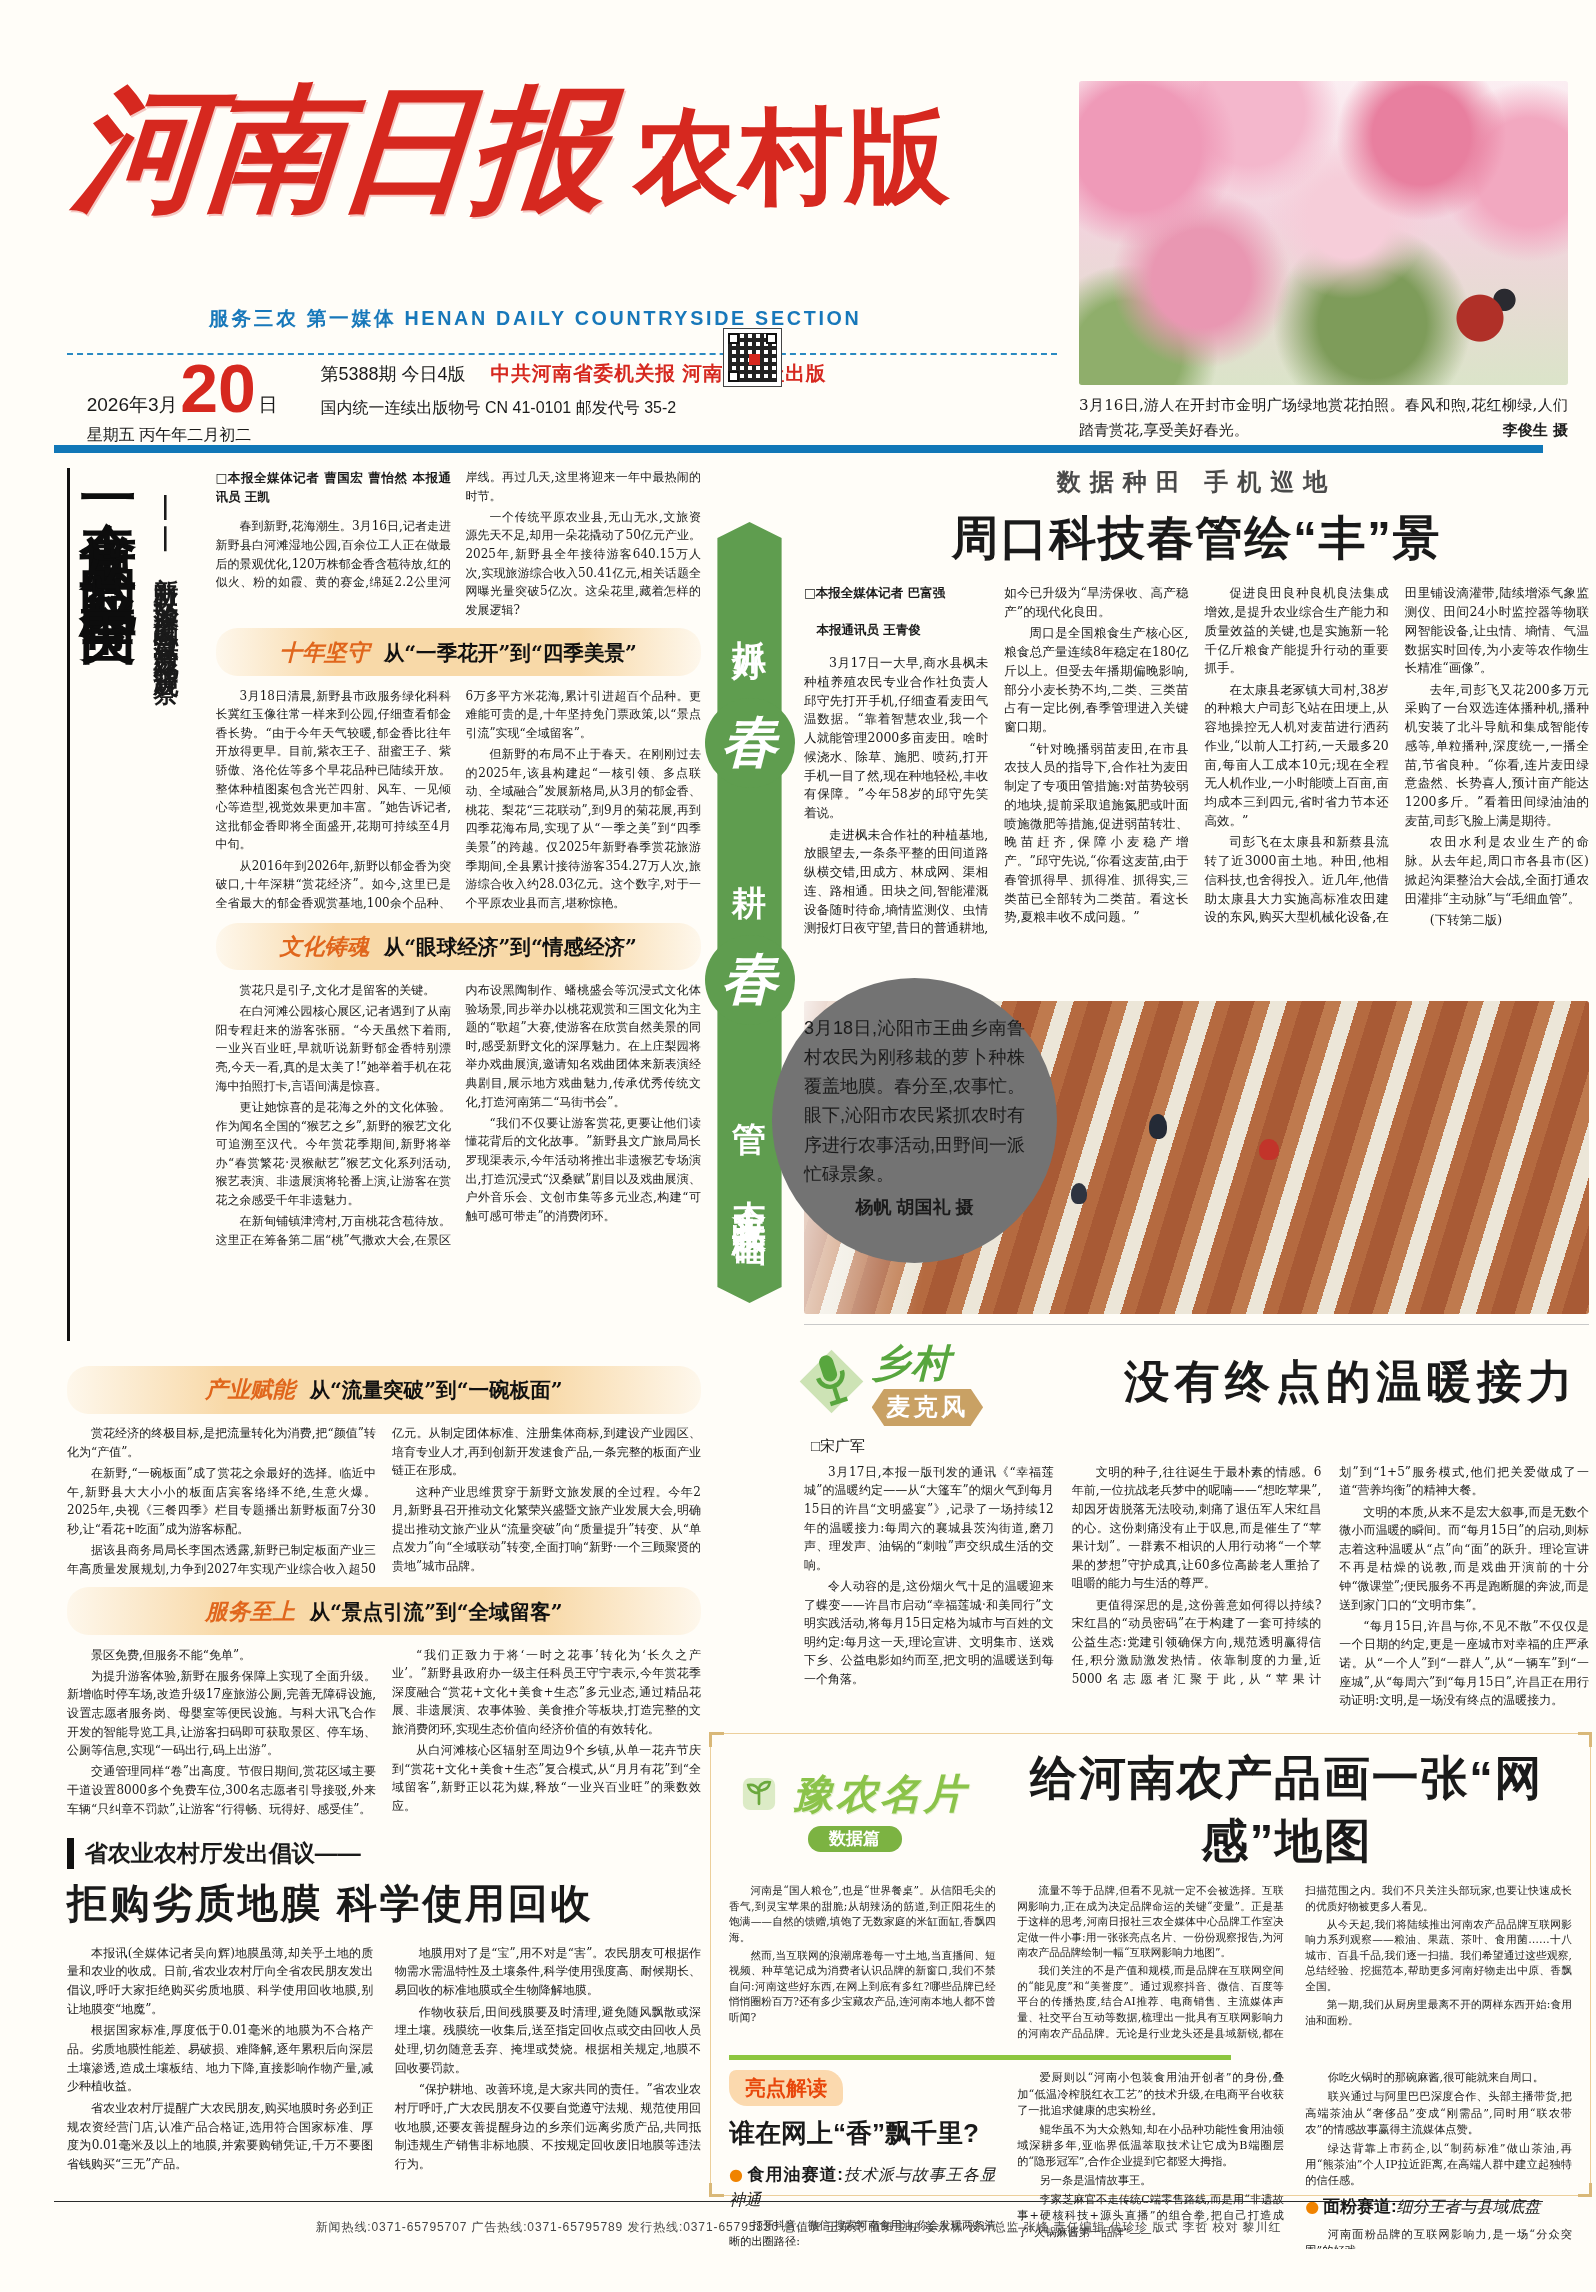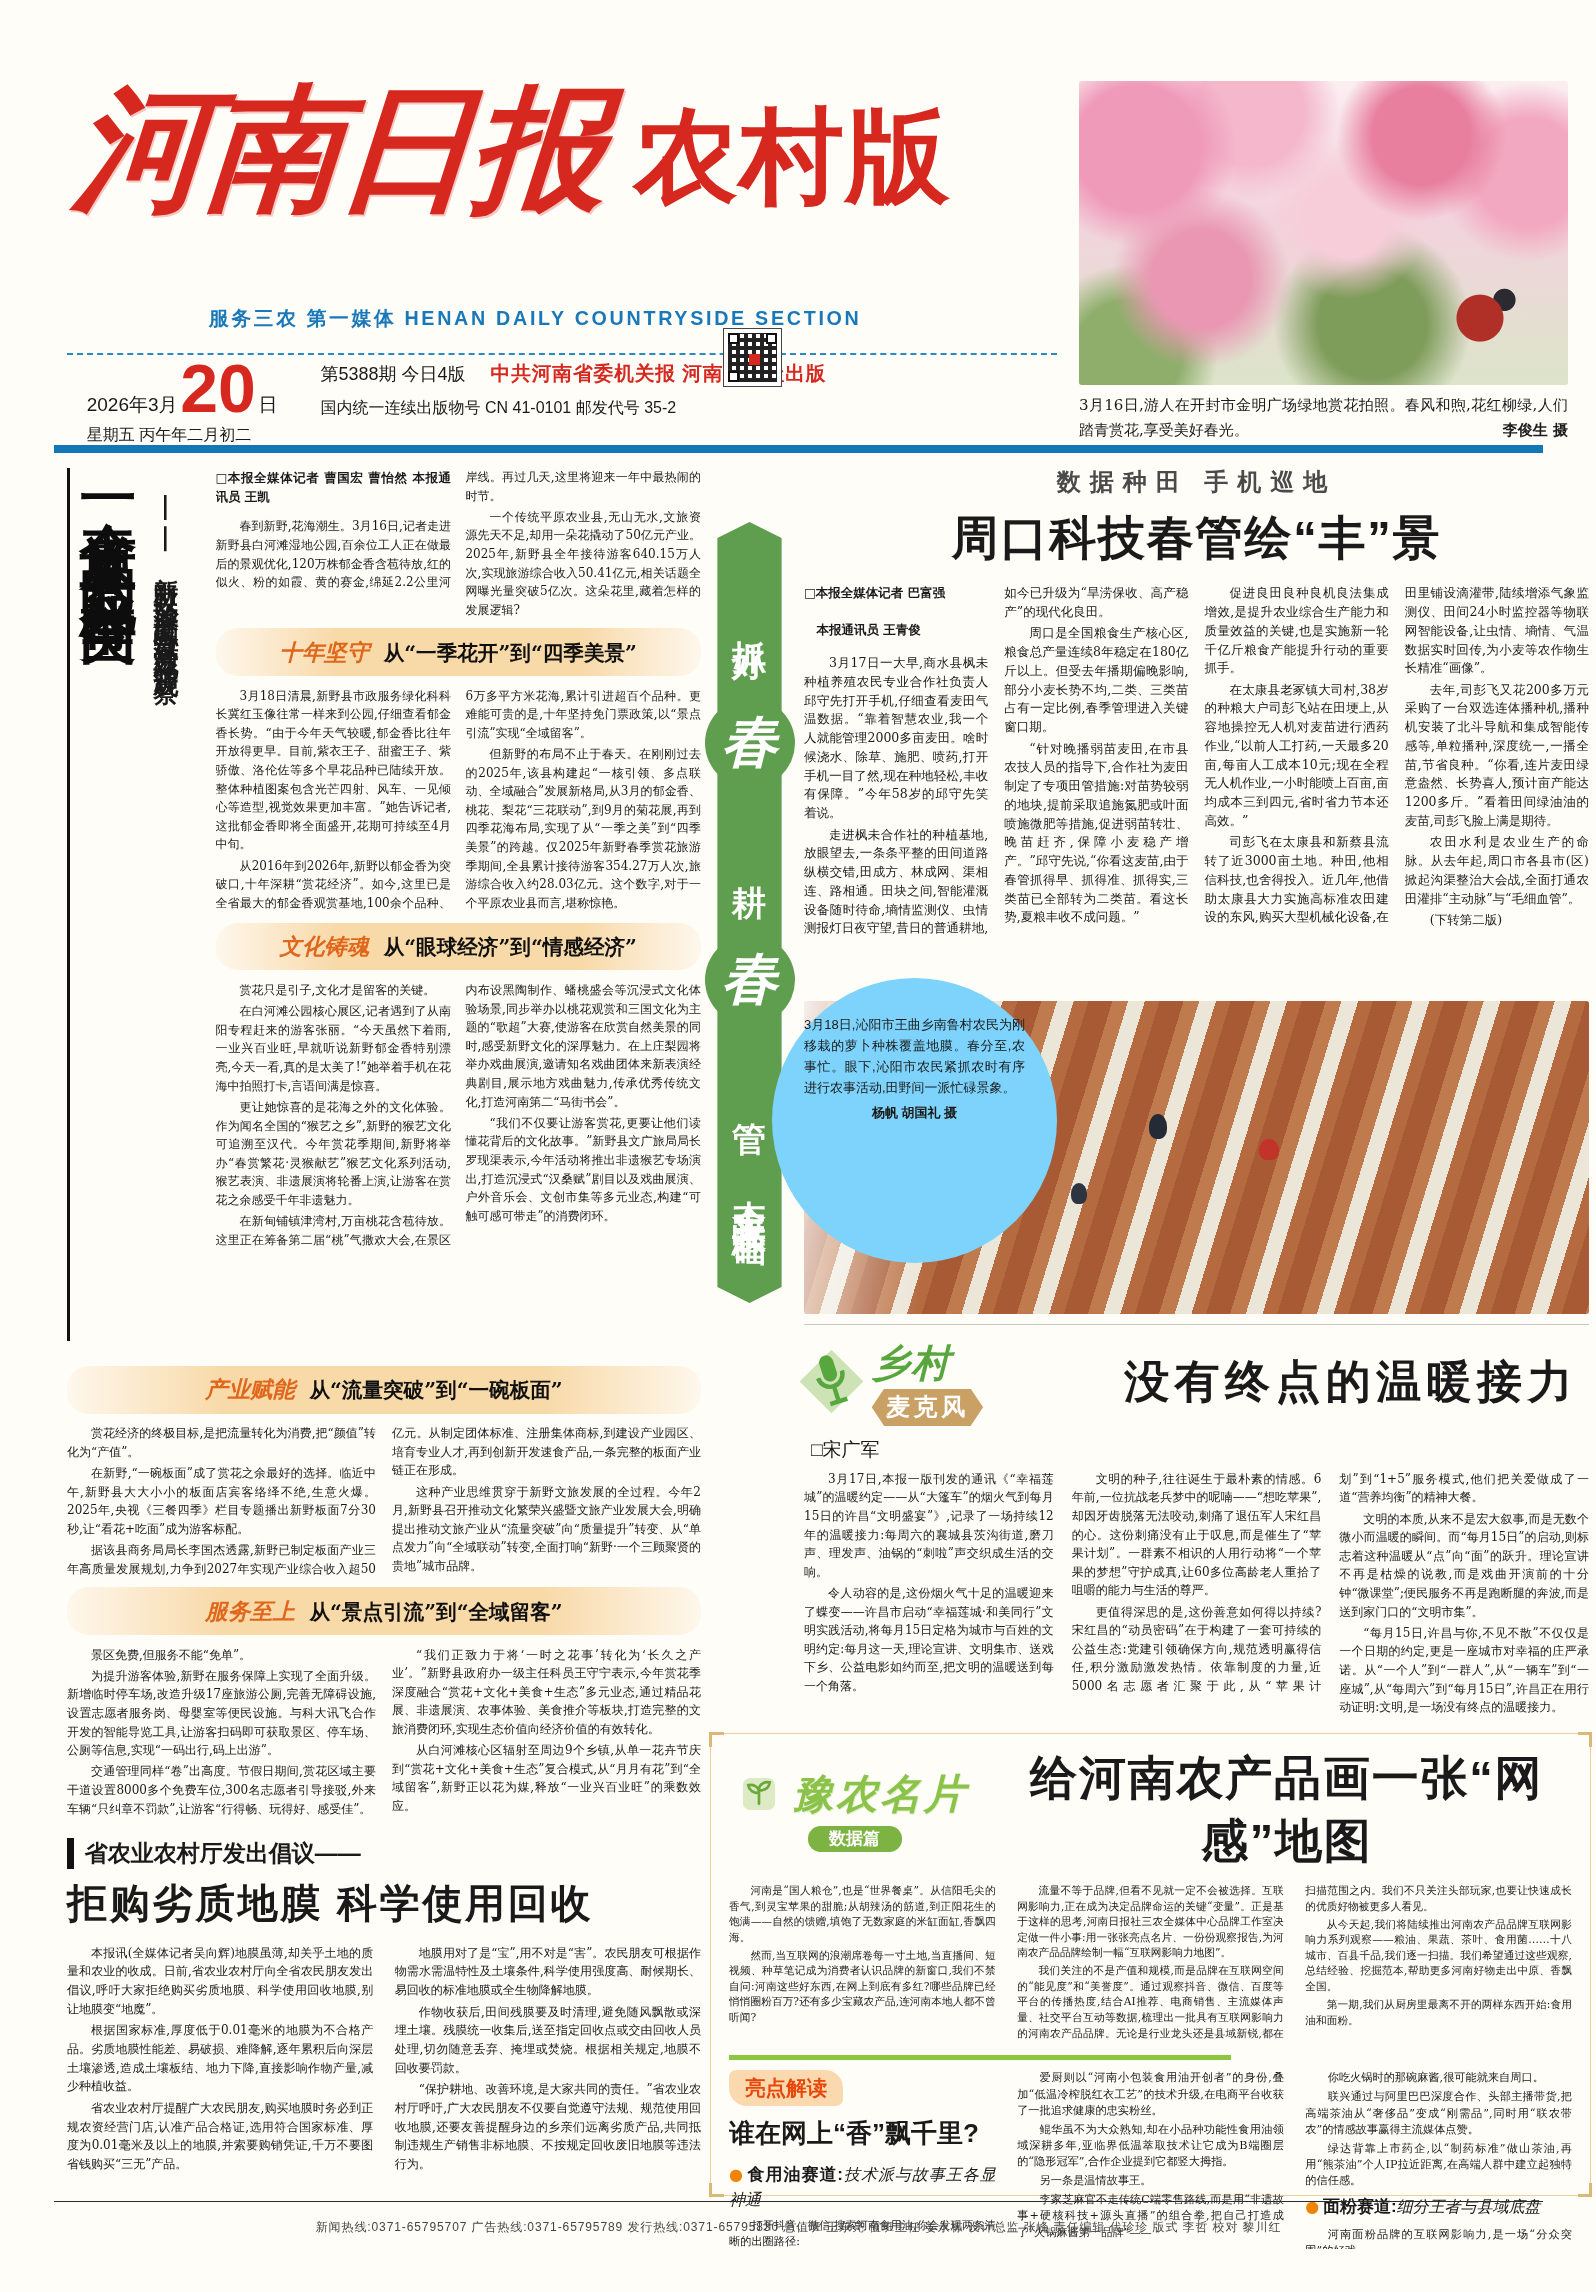--- a/index.html
+++ b/index.html
@@ -98,35 +98,35 @@
   
   .field-photo { position:absolute; left:804px; top:1001px; width:785px; height:313px; border-radius:2.7px; overflow:hidden;
       background:
         linear-gradient(100deg, rgba(255,255,255,.9), rgba(255,255,255,0) 20%),
         repeating-linear-gradient(107deg, #a85a35 0 23px, #bf7a4e 23px 38px, #ece6d8 38px 54px, #b56a40 54px 68px); }
   .farmer { position:absolute; border-radius:50% 50% 40% 40%; }
   .farmer.f1 { left:44%; top:36%; width:18px; height:25px; background:#242a36; }
   .farmer.f2 { left:58%; top:44%; width:19.7px; height:21.5px; background:#c2342a; }
   .farmer.f3 { left:34%; top:58%; width:16px; height:21.5px; background:#2e3440; }
   .photo-bubble { position:absolute; left:772px; top:978px; width:285px; height:285px; border-radius:50%;
-      background:#7dd3fc; padding:36px 32px; z-index:5; font-size:13px; line-height:1.62; text-align:justify; }
+      background:#737373; padding:36px 32px; z-index:5; font-size:18px; line-height:1.62; text-align:justify; }
   .bubble-credit { text-align:center; font-weight:700; margin-top:3.6px; }
 
   
   .mic { position:absolute; left:804px; top:1324px; width:785px; border-top:0.9px solid #c9c9c9; padding-top:12.5px; }
   .mic-head { display:flex; align-items:center; gap:40px; }
   .mic-badge { display:flex; align-items:center; gap:10.7px; width:269px; flex:none; }
   .mic-iconwrap { position:relative; width:57px; height:66px; flex:none; }
   .mic-diamond { position:absolute; left:5.4px; top:10.7px; width:45px; height:45px; background:#cde3b5; transform:rotate(45deg); }
   .mic-iconwrap svg { position:relative; z-index:2; }
   .mic-l1 { font-size:38px; font-weight:900; font-style:italic; color:#58a63e; letter-spacing:1.8px; }
   .mic-l2 { display:inline-block; background:#c9a164; color:#fff; font-size:24px; font-weight:900; letter-spacing:3.6px;
       padding:2.7px 14.3px; clip-path:polygon(0 50%, 12.5px 0, calc(100% - 12.5px) 0, 100% 50%, calc(100% - 12.5px) 100%, 12.5px 100%); }
   .mic-title { flex:1; text-align:center; font-size:45px; font-weight:900; letter-spacing:5.4px; }
-  .mic-byline { font-size:19px; margin:10.7px 0 7.2px;padding-left:7px; }
+  .mic-byline { font-size:15px; margin:10.7px 0 7.2px;padding-left:7px; }
   .mic-body { column-count:3; column-gap:18px; height:273px; overflow:hidden;
       font-family:"DejaVu Serif","Liberation Serif",serif; font-size:12px; line-height:1.55; text-align:justify; }
 
   
   .brand { position:absolute; left:710px; top:1733px; width:881px; height:463px;
       border:1.8px solid #eccf9b; padding:12.5px 18px; background:#fffdf8; }
   .corner { position:absolute; width:14.3px; height:14.3px; border:0 solid #d9b878; }
   .corner.tl { left:-1.8px; top:-1.8px; border-left-width:3.6px; border-top-width:3.6px; }
   .corner.tr { right:-1.8px; top:-1.8px; border-right-width:3.6px; border-top-width:3.6px; }
   .corner.bl { left:-1.8px; bottom:-1.8px; border-left-width:3.6px; border-bottom-width:3.6px; }

